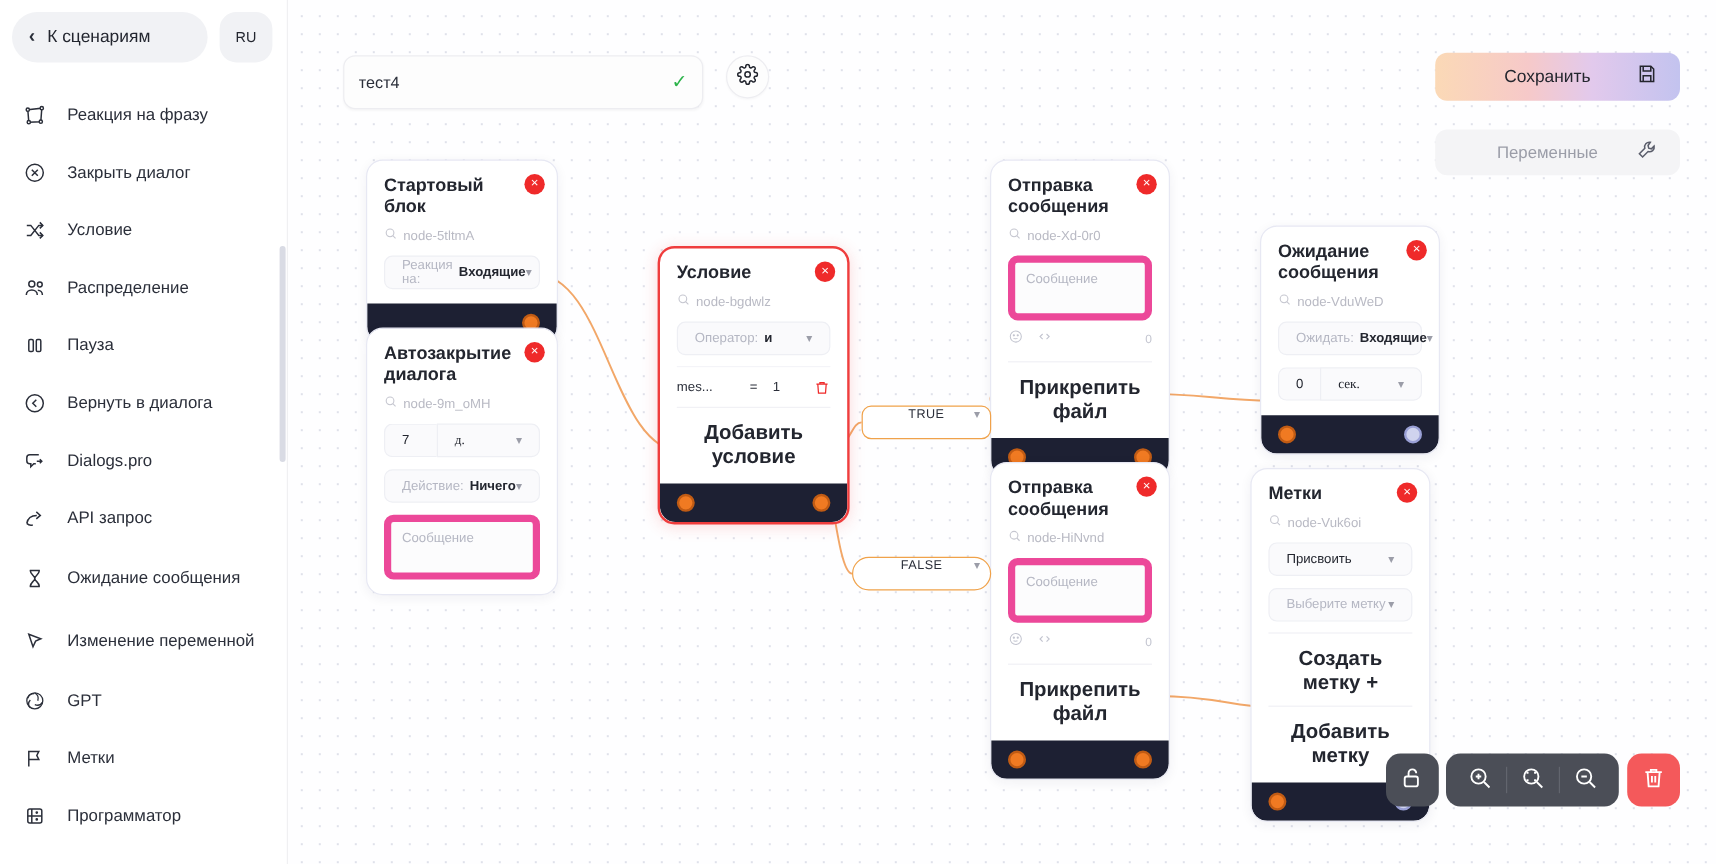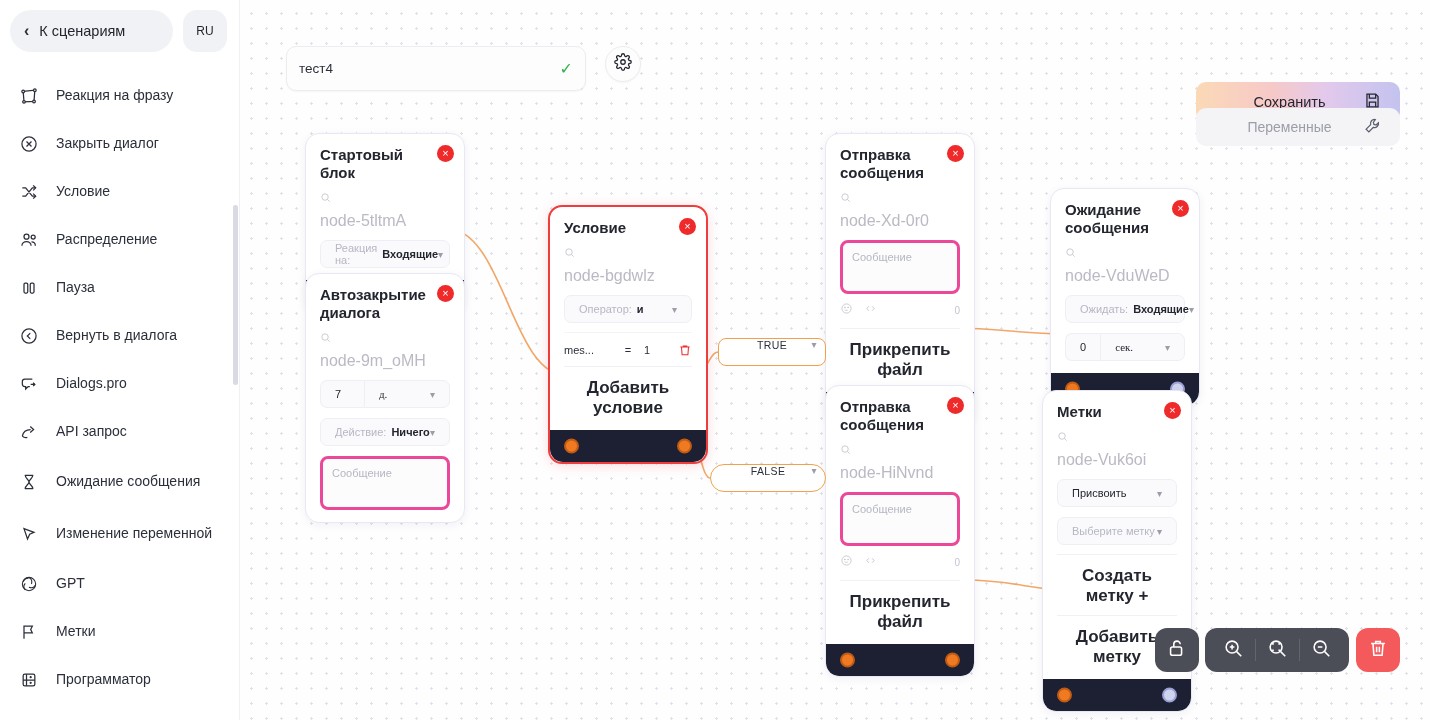--- a/index.html
+++ b/index.html
@@ -84,21 +84,21 @@
     display: flex; align-items: center; justify-content: center;
     cursor: pointer; box-shadow: 0 1px 2px rgba(20,20,40,.035);
   }
   .gear-btn svg { width: 18px; height: 18px; }
 
   .save-btn {
     position: absolute; right: 30px; top: 44px;
     width: 204px; height: 40px; border-radius: 10px;
     background: linear-gradient(90deg,#fbd9b6 0%,#f6c9c9 38%,#e2c9ec 64%,#c3c3ef 100%);
     display: flex; align-items: center; justify-content: space-between;
-    padding: 0 18px 0 20px; cursor: pointer; margin-top: 38px;
+    padding: 0 18px 0 20px; cursor: pointer;
   }
   .save-btn .lbl { flex: 1; text-align: center; font-size: 14.5px; color: #24262e; }
   .save-btn svg { width: 19px; height: 19px; }
   .vars-btn {
     position: absolute; right: 30px; top: 108px;
     width: 204px; height: 38px; border-radius: 10px;
     background: #f4f4f6;
     display: flex; align-items: center; justify-content: space-between;
     padding: 0 18px 0 20px; cursor: pointer;
   }
@@ -113,21 +113,21 @@
     position: absolute;
     background: #ffffff;
     border: 1px solid #e7e8f3;
     border-radius: 14px;
     box-shadow: 0 2px 10px rgba(30,32,60,.06);
     overflow: hidden;
   }
   .node.selected { border: 2px solid #ef3d3d; box-shadow: 0 2px 12px rgba(239,61,61,.18); }
   .node-body { padding: 12px 14px 12px 14px; position: relative; }
   .node-title { font-size: 15px; font-weight: 700; color: #23262f; line-height: 1.2; padding-right: 26px; }
-  .node-id { display: flex; align-items: flex-start; gap: 5px; margin-top: 7px; color: #b9bac4; font-size: 16px; flex-direction: column; }
+  .node-id { display: flex; align-items: flex-end; gap: 5px; margin-top: 7px; color: #b9bac4; font-size: 11px; }
   .node-id svg { width: 11px; height: 11px; flex: 0 0 11px; }
   .node-close {
     position: absolute; right: 10px; top: 11px;
     width: 17px; height: 17px; border-radius: 50%;
     background: #ef2a2a; color: #fff;
     display: flex; align-items: center; justify-content: center;
     font-size: 11px; line-height: 1; cursor: pointer;
   }
   .node-foot {
     height: 32px; background: #1d2033;
@@ -153,21 +153,21 @@
   .field .pre { color: #b5b7c3; margin-right: 5px; }
   .field .val { color: #23262f; font-weight: 600; flex: 1; }
   .field .chev { color: #9b9da8; font-size: 10px; }
   .field.plain .val { font-weight: 400; }
   .split { display: flex; gap: 0; margin-top: 10px; }
   .split .field { margin-top: 0; }
   .split .f1 { flex: 1; border-radius: 7px 0 0 7px; border-right: 0; }
   .split .f2 { width: 86px; border-radius: 0 7px 7px 0; justify-content: space-between; font-family: Liberation Serif, serif; }
   .textarea {
     margin-top: 10px; height: 54px; border-radius: 8px;
-    background: #fcfcfd; border: 3px solid #ec4899;
+    background: #fcfcfd; border: 6px solid #ec4899;
     padding: 8px 9px; font-size: 11px; color: #b5b7c3; cursor: text;
   }
   .ta-tools { display: flex; align-items: center; gap: 11px; margin-top: 7px; color: #c3c5d0; }
   .ta-tools svg { width: 13px; height: 13px; }
   .ta-tools .count { margin-left: auto; font-size: 10px; color: #c3c5d0; }
   .btn-line {
     margin-top: 9px; padding-top: 11px; border-top: 1px solid #f1f1f5;
     text-align: center; font-size: 17px; color: #23262f; font-weight: 600; cursor: pointer;
   }
   .cond-row {

